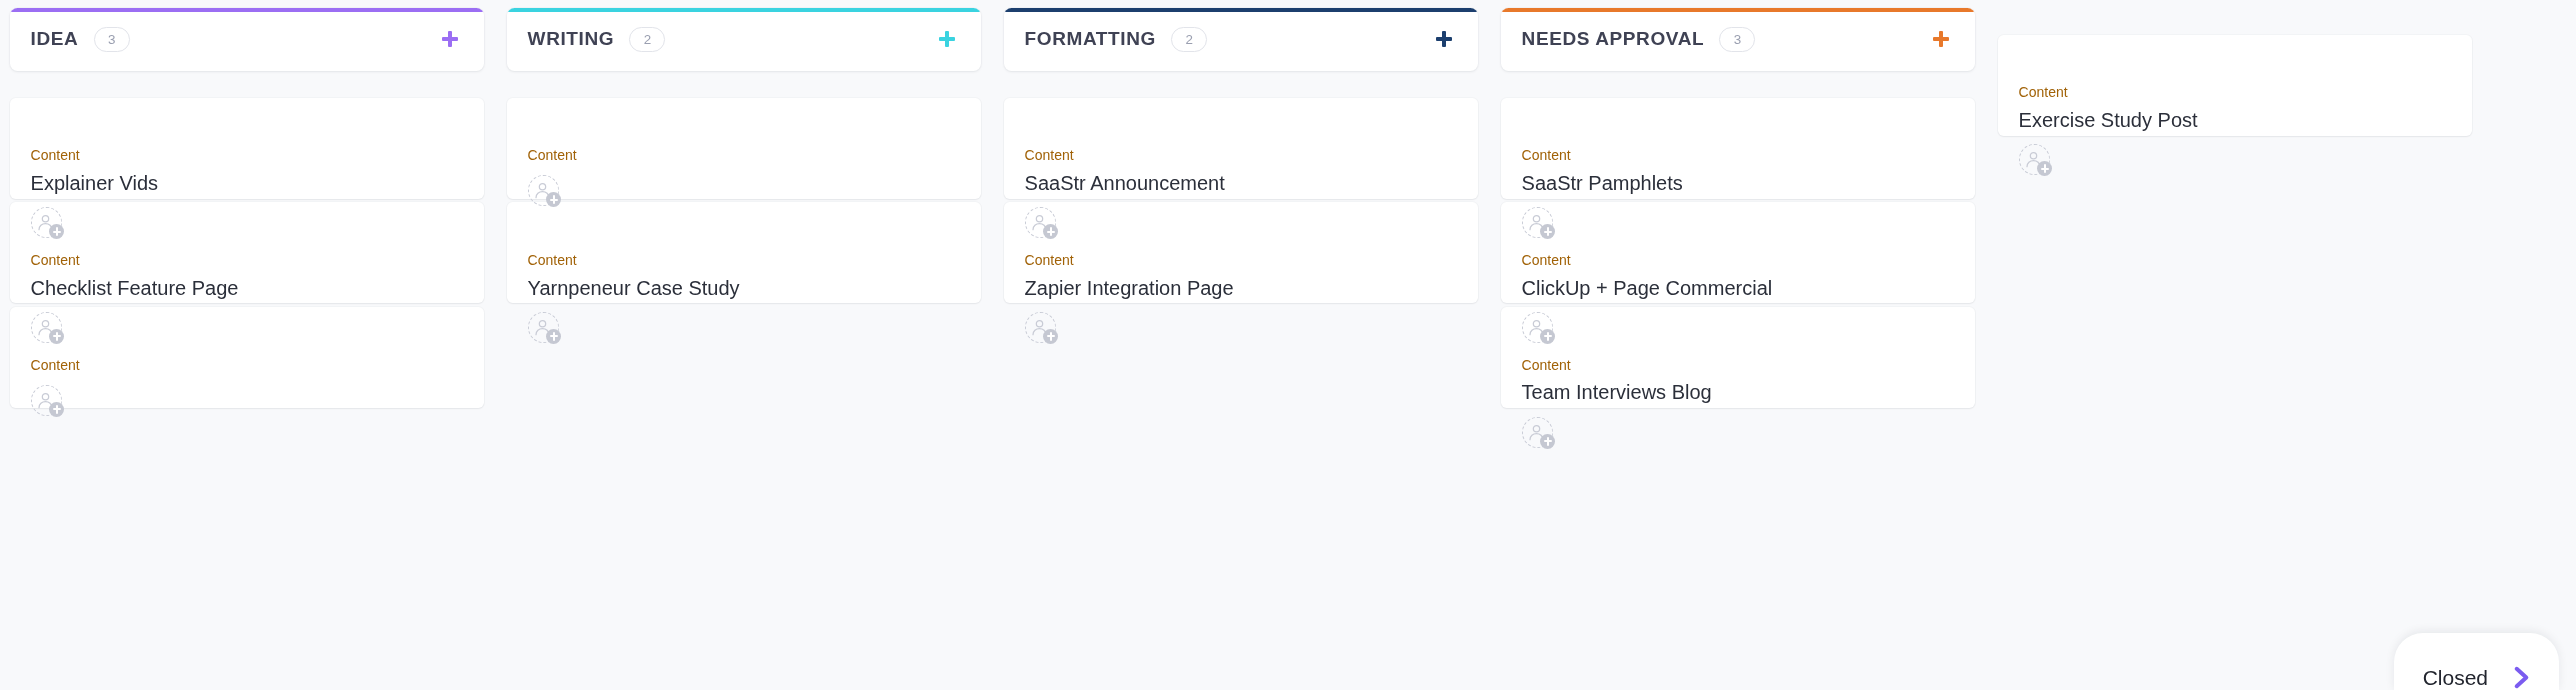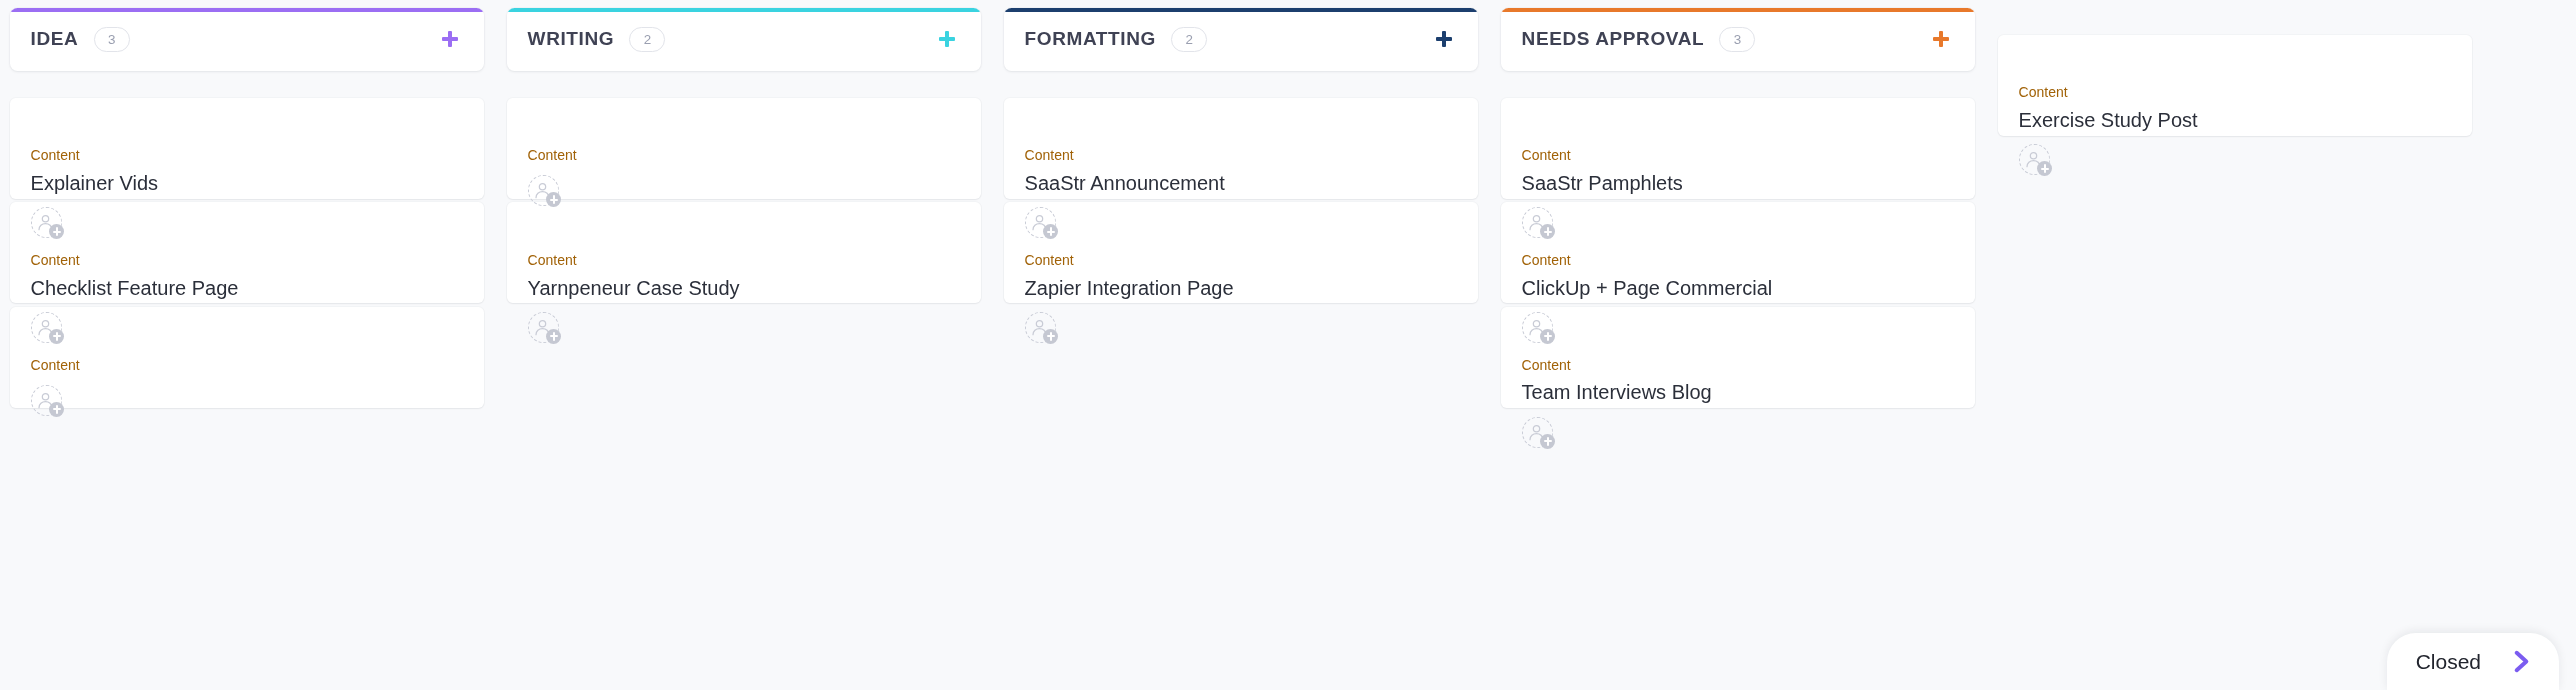--- a/index.html
+++ b/index.html
@@ -183,22 +183,22 @@
   #closed-pill {
     position: absolute;
     right: 17px;
     bottom: 0px;
     height: 57px;
     padding: 0 25px 0 29px;
     background: #ffffff;
     border-radius: 29px 29px 0 0;
     box-shadow: 0 -1.9px 9.6px rgba(16,24,40,0.08);
     display: flex;
-    align-items: center;
-    gap: 28px;
+    align-items: flex-end;
+    gap: 21px;
     cursor: pointer;
   }
   #closed-pill .label {
     font-size: 21px;
     color: #22252e;
     white-space: nowrap;
   }
   #closed-pill .chev svg { display: block; }
 </style>
 </head>

